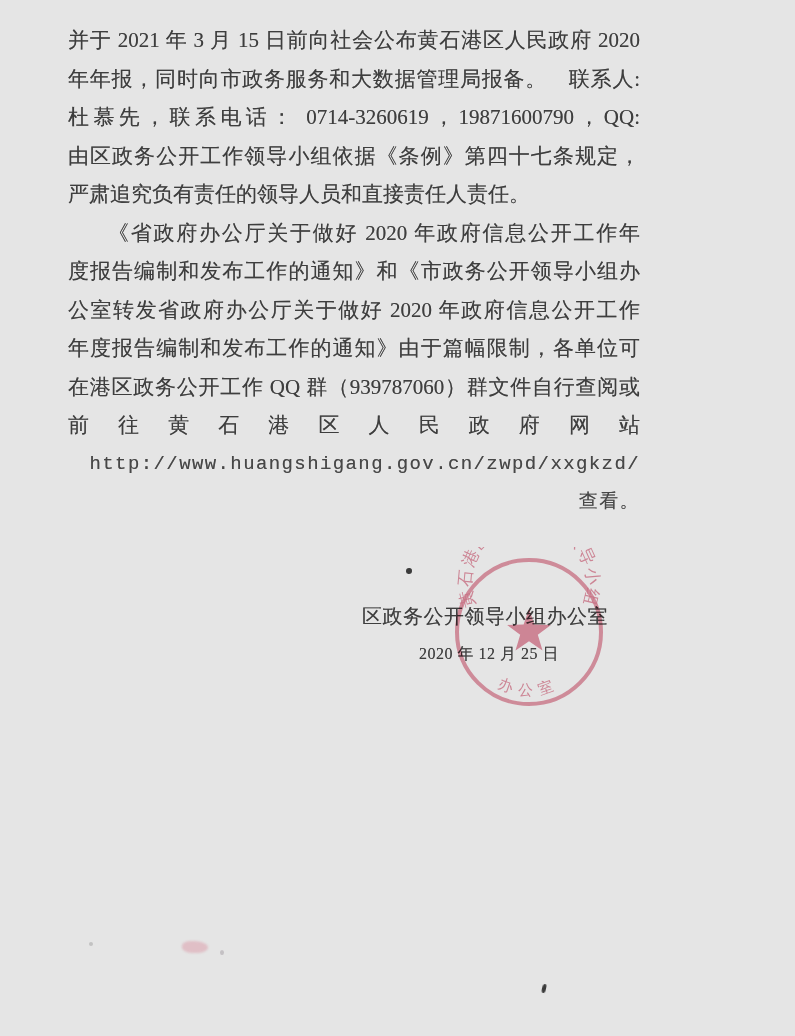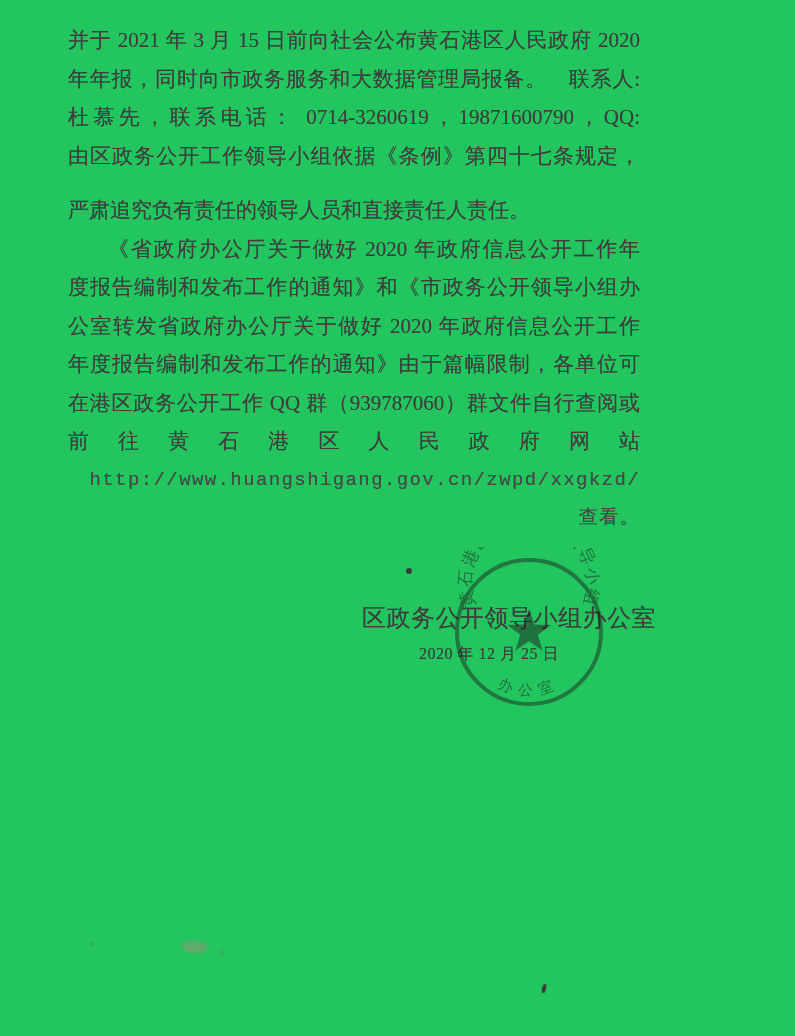--- a/index.html
+++ b/index.html
@@ -5,45 +5,45 @@
   * { margin: 0; padding: 0; box-sizing: border-box; }
   html, body { background: #ffffff; }
   body {
     width: 795px; height: 1036px;
     position: relative;
     overflow: hidden;
     font-family: "Liberation Serif", "DejaVu Serif", serif;
   }
   .page {
     position: absolute; inset: 0;
-    background: #22c55e;
+    background: #e5e5e5;
   }
   .text-block {
     position: absolute;
     left: 68px; top: 21px; width: 572px;
     font-size: 21px;
     line-height: 38.5px;
     color: #3e3e3e;
     text-shadow: 0 0 0.5px rgba(60,60,60,0.55);
   }
   .line { text-align: justify; text-align-last: justify; white-space: normal; }
-  .line.flush { text-align: left; text-align-last: auto; margin-top: 16px; }
+  .line.flush { text-align: left; text-align-last: auto; }
   .line.indent { text-indent: 40px; }
   .line.url {
     text-align: right; text-align-last: auto;
     font-family: "Liberation Mono", "DejaVu Sans Mono", monospace;
     font-size: 19px;
     letter-spacing: 1.4px;
     text-indent: 9px;
     color: #474747;
   }
   .sig-office {
     position: absolute;
     left: 362px; top: 603px;
-    font-size: 24px;
+    font-size: 20px;
     line-height: 1.3;
     letter-spacing: 0.5px;
     color: #3e3e3e;
     text-shadow: 0 0 0.5px rgba(60,60,60,0.55);
   }
   .sig-date {
     position: absolute;
     left: 419px; top: 644px;
     font-size: 16px;
     line-height: 1.3;

